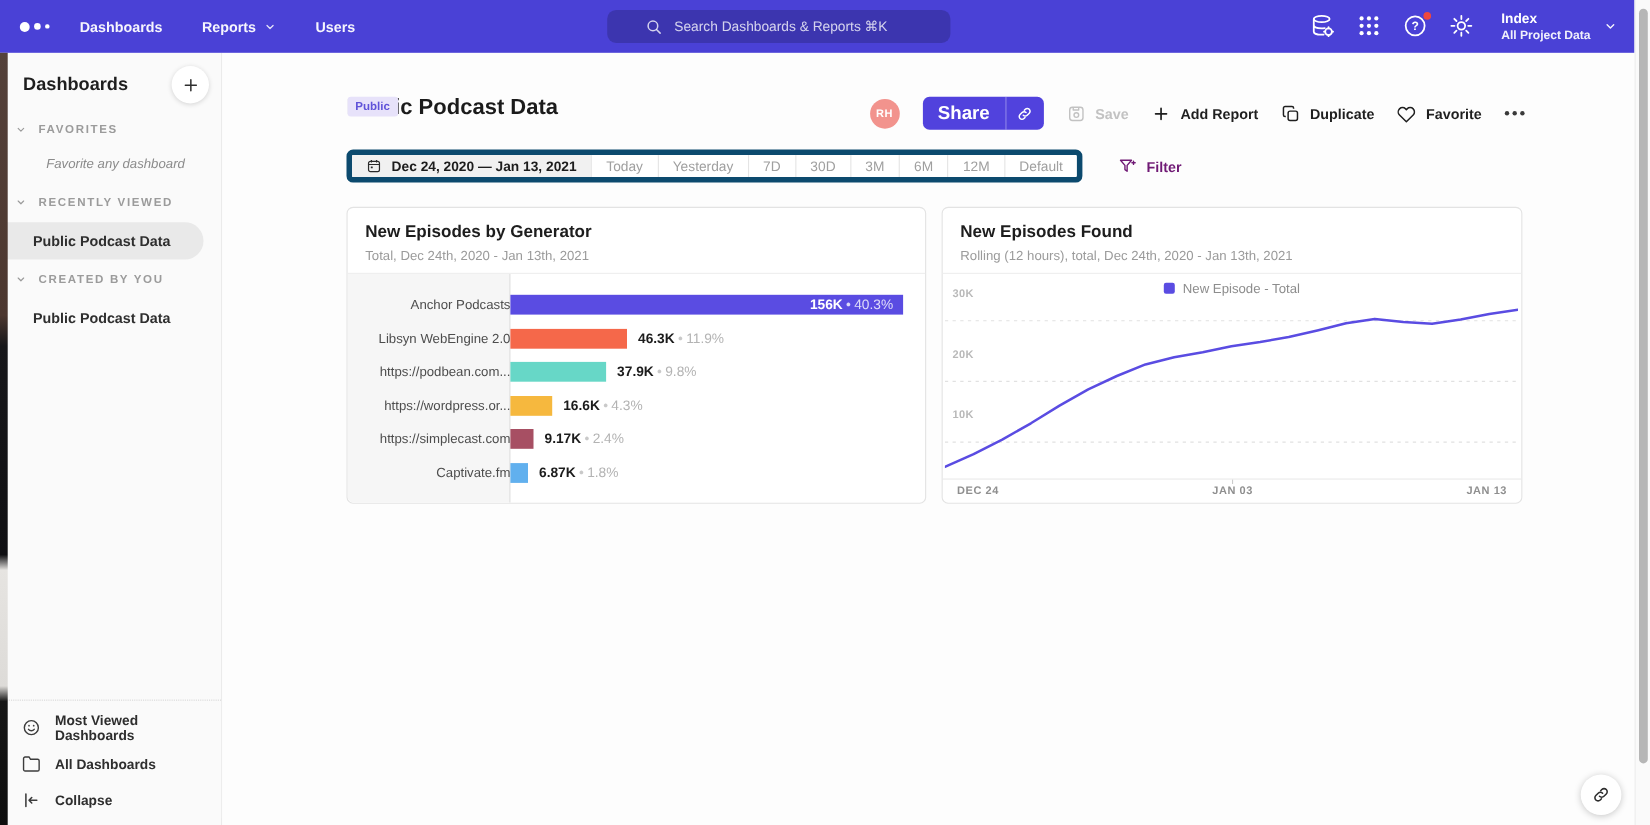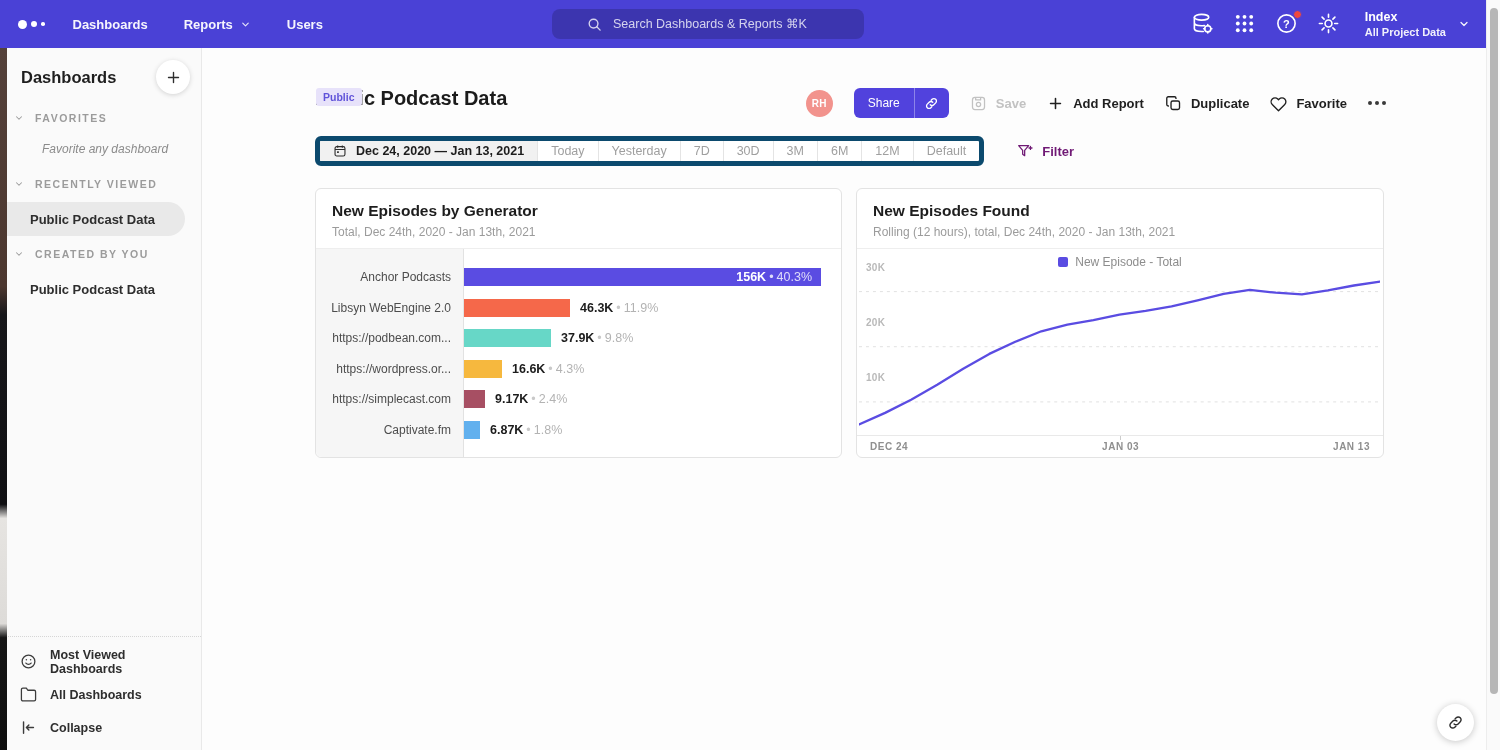--- a/index.html
+++ b/index.html
@@ -81,21 +81,21 @@
   .page-title { position:absolute; left:113px; top:26px; font-size:20px; font-weight:700; color:#1b1b1b; }
   .public-badge { position:absolute; left:114px; top:40px; background:#e7e2fa; color:#6053d9;
     font-size:10.5px; font-weight:600; padding:3px 7px; border-radius:3px; }
 
   .actions { position:absolute; top:40px; right:100px; display:flex; align-items:center; gap:21px; }
   .avatar { width:27px; height:27px; border-radius:50%; background:#f2938d; color:#fff;
     font-size:10px; font-weight:700; display:flex; align-items:center; justify-content:center;
     letter-spacing:.3px; cursor:pointer; }
   .share-btn { display:flex; background:#5142dd; border-radius:6px; color:#fff;
     overflow:hidden; height:30px; cursor:pointer; }
-  .share-main { padding:0 14px; font-size:12px; font-weight:400; display:flex; align-items:center; }
+  .share-main { padding:0 14px; font-size:17px; font-weight:700; display:flex; align-items:center; }
   .share-link { width:35px; border-left:1px solid rgba(255,255,255,.35);
     display:flex; align-items:center; justify-content:center; }
   .share-link svg { width:15px; height:15px; }
   .action-btn { display:flex; align-items:center; gap:9px; font-size:13px; font-weight:700;
     color:#1f1f1f; background:none; border:none; font-family:inherit; cursor:pointer; padding:0; }
   .action-btn svg { width:17px; height:17px; }
   .action-btn.disabled { color:#c2c2c2; cursor:default; }
   .more-btn { display:flex; gap:3px; align-items:center; cursor:pointer; padding:4px 0; }
   .more-btn i { width:4px; height:4px; border-radius:50%; background:#3a3a3a; display:block; }
 
@@ -119,21 +119,21 @@
   .card-title { font-size:15.5px; font-weight:700; color:#1d1d1d; }
   .card-sub { font-size:12px; color:#9b9b9b; margin-top:5px; }
 
   
   .bar-body { position:absolute; top:60px; left:0; right:0; bottom:0;
     border-radius:0 0 6px 6px; overflow:hidden; }
   .label-bg { position:absolute; left:0; top:0; bottom:0; width:148px;
     background:#f6f6f6; border-right:1px solid #e2e2e2; }
   .bar-rows { position:absolute; top:13px; left:0; right:0; }
   .bar-row { height:30.5px; display:flex; align-items:center; }
-  .bar-label { width:148px; flex:none; text-align:right; padding-right:13px; font-size:12px;
+  .bar-label { width:148px; flex:none; text-align:right; font-size:12px;
     color:#4d4d4d; position:relative; z-index:1; white-space:nowrap; overflow:hidden; }
   .bar-track { flex:1; height:18px; position:relative; }
   .bar-fill { position:absolute; left:0; top:0; height:100%; }
   .bar-val { position:absolute; top:50%; transform:translateY(-50%); font-size:12.5px;
     white-space:nowrap; }
   .bar-val b { font-weight:700; }
   .bar-val.inside { right:9px; color:#fff; }
   .bar-val.inside .pct { color:rgba(255,255,255,.8); }
   .bar-val.outside b { color:#1c1c1c; }
   .bar-val.outside .pct { color:#b3b3b3; }

